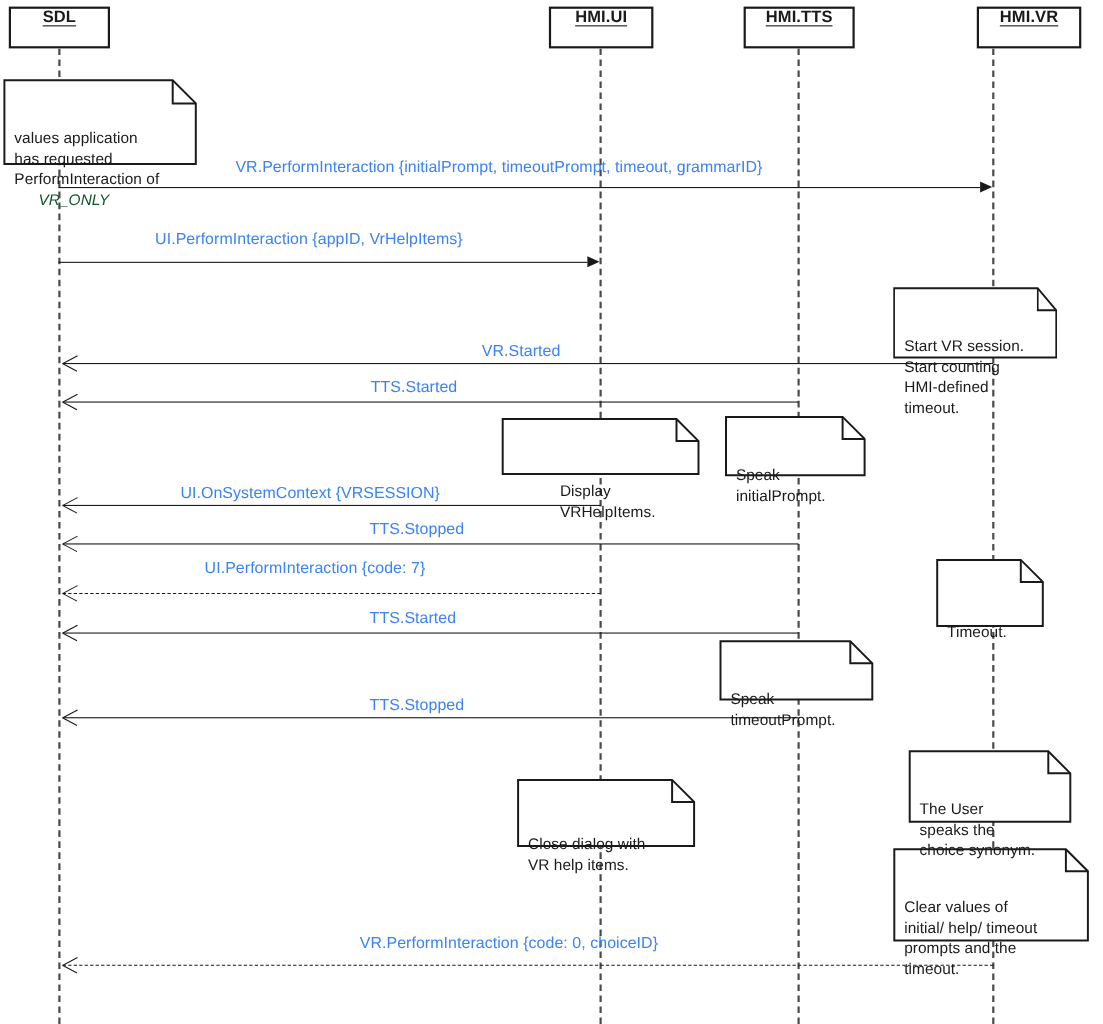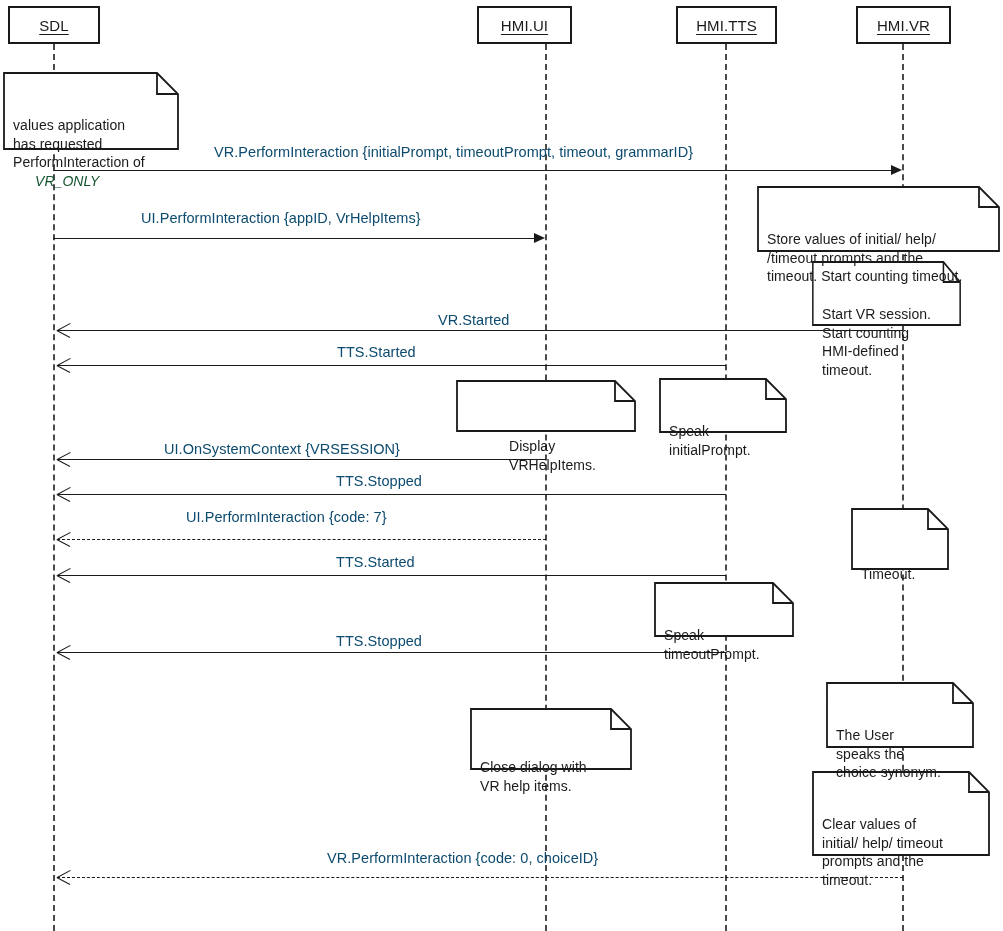--- a/index.html
+++ b/index.html
@@ -17,22 +17,22 @@
     overflow:hidden;
   }
 
   
   .actor-box{
     position:absolute;
     box-sizing:border-box;
     border:2px solid #1a1a1a;
     background:#ffffff;
     display:flex;
-    align-items:center;
     justify-content:center;
+    font-weight:bold;
   }
   .actor-label{
     font-size:15px;
     line-height:1;
     color:#1a1a1a;
     text-decoration:underline;
     text-underline-offset:3px;
     white-space:nowrap;
     letter-spacing:0.1px;
   }
@@ -50,21 +50,21 @@
     height:0;
     border-top:1.6px solid #1a1a1a;
   }
   .msg.dashed{
     border-top:1.6px dashed #1a1a1a;
   }
   .msg-label{
     position:absolute;
     font-size:14.5px;
     line-height:1;
-    color:#0c4a6e;
+    color:#3b82f6;
     white-space:nowrap;
     letter-spacing:0.05px;
   }
   
   .head-solid-r{
     position:absolute;
     width:0;height:0;
     border-top:5.5px solid transparent;
     border-bottom:5.5px solid transparent;
     border-left:11px solid #1a1a1a;
@@ -124,51 +124,42 @@
 <div id="canvas">
 
   <div class="lifeline" style="left:53px;  top:44px; height:887px;"></div>
   <div class="lifeline" style="left:545px; top:44px; height:887px;"></div>
   <div class="lifeline" style="left:725px; top:44px; height:887px;"></div>
   <div class="lifeline" style="left:902px; top:44px; height:887px;"></div>
 
   <div class="actor-box" style="left:8px; top:6px; width:92px; height:38px;">
     <span class="actor-label">SDL</span>
   </div>
-  <div class="actor-box" style="left:477px; top:6px; width:95px; height:38px;">
+  <div class="actor-box" style="left:499px; top:6px; width:95px; height:38px;">
     <span class="actor-label">HMI.UI</span>
   </div>
   <div class="actor-box" style="left:676px; top:6px; width:101px; height:38px;">
     <span class="actor-label">HMI.TTS</span>
   </div>
-  <div class="actor-box" style="left:856px; top:6px; width:95px; height:38px;">
+  <div class="actor-box" style="left:888px; top:6px; width:95px; height:38px;">
     <span class="actor-label">HMI.VR</span>
   </div>
 
   <div class="note svgbox" style="left:3px; top:72px; width:176px; height:78px;">
     <svg class="note-svg" viewBox="0 0 176 78" preserveAspectRatio="none">
       <path d="M1,1 L154,1 L175,22 L175,77 L1,77 Z" fill="#ffffff" stroke="#1a1a1a" stroke-width="1.8"></path>
       <path d="M154,1 L154,22 L175,22" fill="none" stroke="#1a1a1a" stroke-width="1.8"></path>
     </svg>
     <span class="note-text"><span>values application</span><br><span>has requested</span><br><span>PerformInteraction of</span><br><span class="highlight-vr" style="padding-left:22px;">VR_ONLY</span></span>
   </div>
 
   <div class="msg-label" style="left:214px; top:145px;">VR.PerformInteraction {initialPrompt, timeoutPrompt, timeout, grammarID}</div>
   <div class="msg" style="left:53px; top:170px; width:838px;"></div>
   <div class="head-solid-r" style="left:891px; top:164.5px;"></div>
 
-  <div class="note svgbox" style="left:757px; top:186px; width:243px; height:66px;">
-    <svg class="note-svg" viewBox="0 0 243 66" preserveAspectRatio="none">
-      <path d="M1,1 L222,1 L242,21 L242,65 L1,65 Z" fill="#ffffff" stroke="#1a1a1a" stroke-width="1.8"></path>
-      <path d="M222,1 L222,21 L242,21" fill="none" stroke="#1a1a1a" stroke-width="1.8"></path>
-    </svg>
-    <span class="note-text">Store values of initial/ help/
-/timeout prompts and the
-timeout. Start counting timeout.</span>
-  </div>
 
   <div class="msg-label" style="left:141px; top:211px;">UI.PerformInteraction {appID, VrHelpItems}</div>
   <div class="msg" style="left:53px; top:238px; width:481px;"></div>
   <div class="head-solid-r" style="left:534px; top:232.5px;"></div>
 
   <div class="note svgbox" style="left:812px; top:261px; width:149px; height:65px;">
     <svg class="note-svg" viewBox="0 0 178 65" preserveAspectRatio="none">
       <path d="M1,1 L157,1 L177,21 L177,64 L1,64 Z" fill="#ffffff" stroke="#1a1a1a" stroke-width="1.8"></path>
       <path d="M157,1 L157,21 L177,21" fill="none" stroke="#1a1a1a" stroke-width="1.8"></path>
     </svg>

